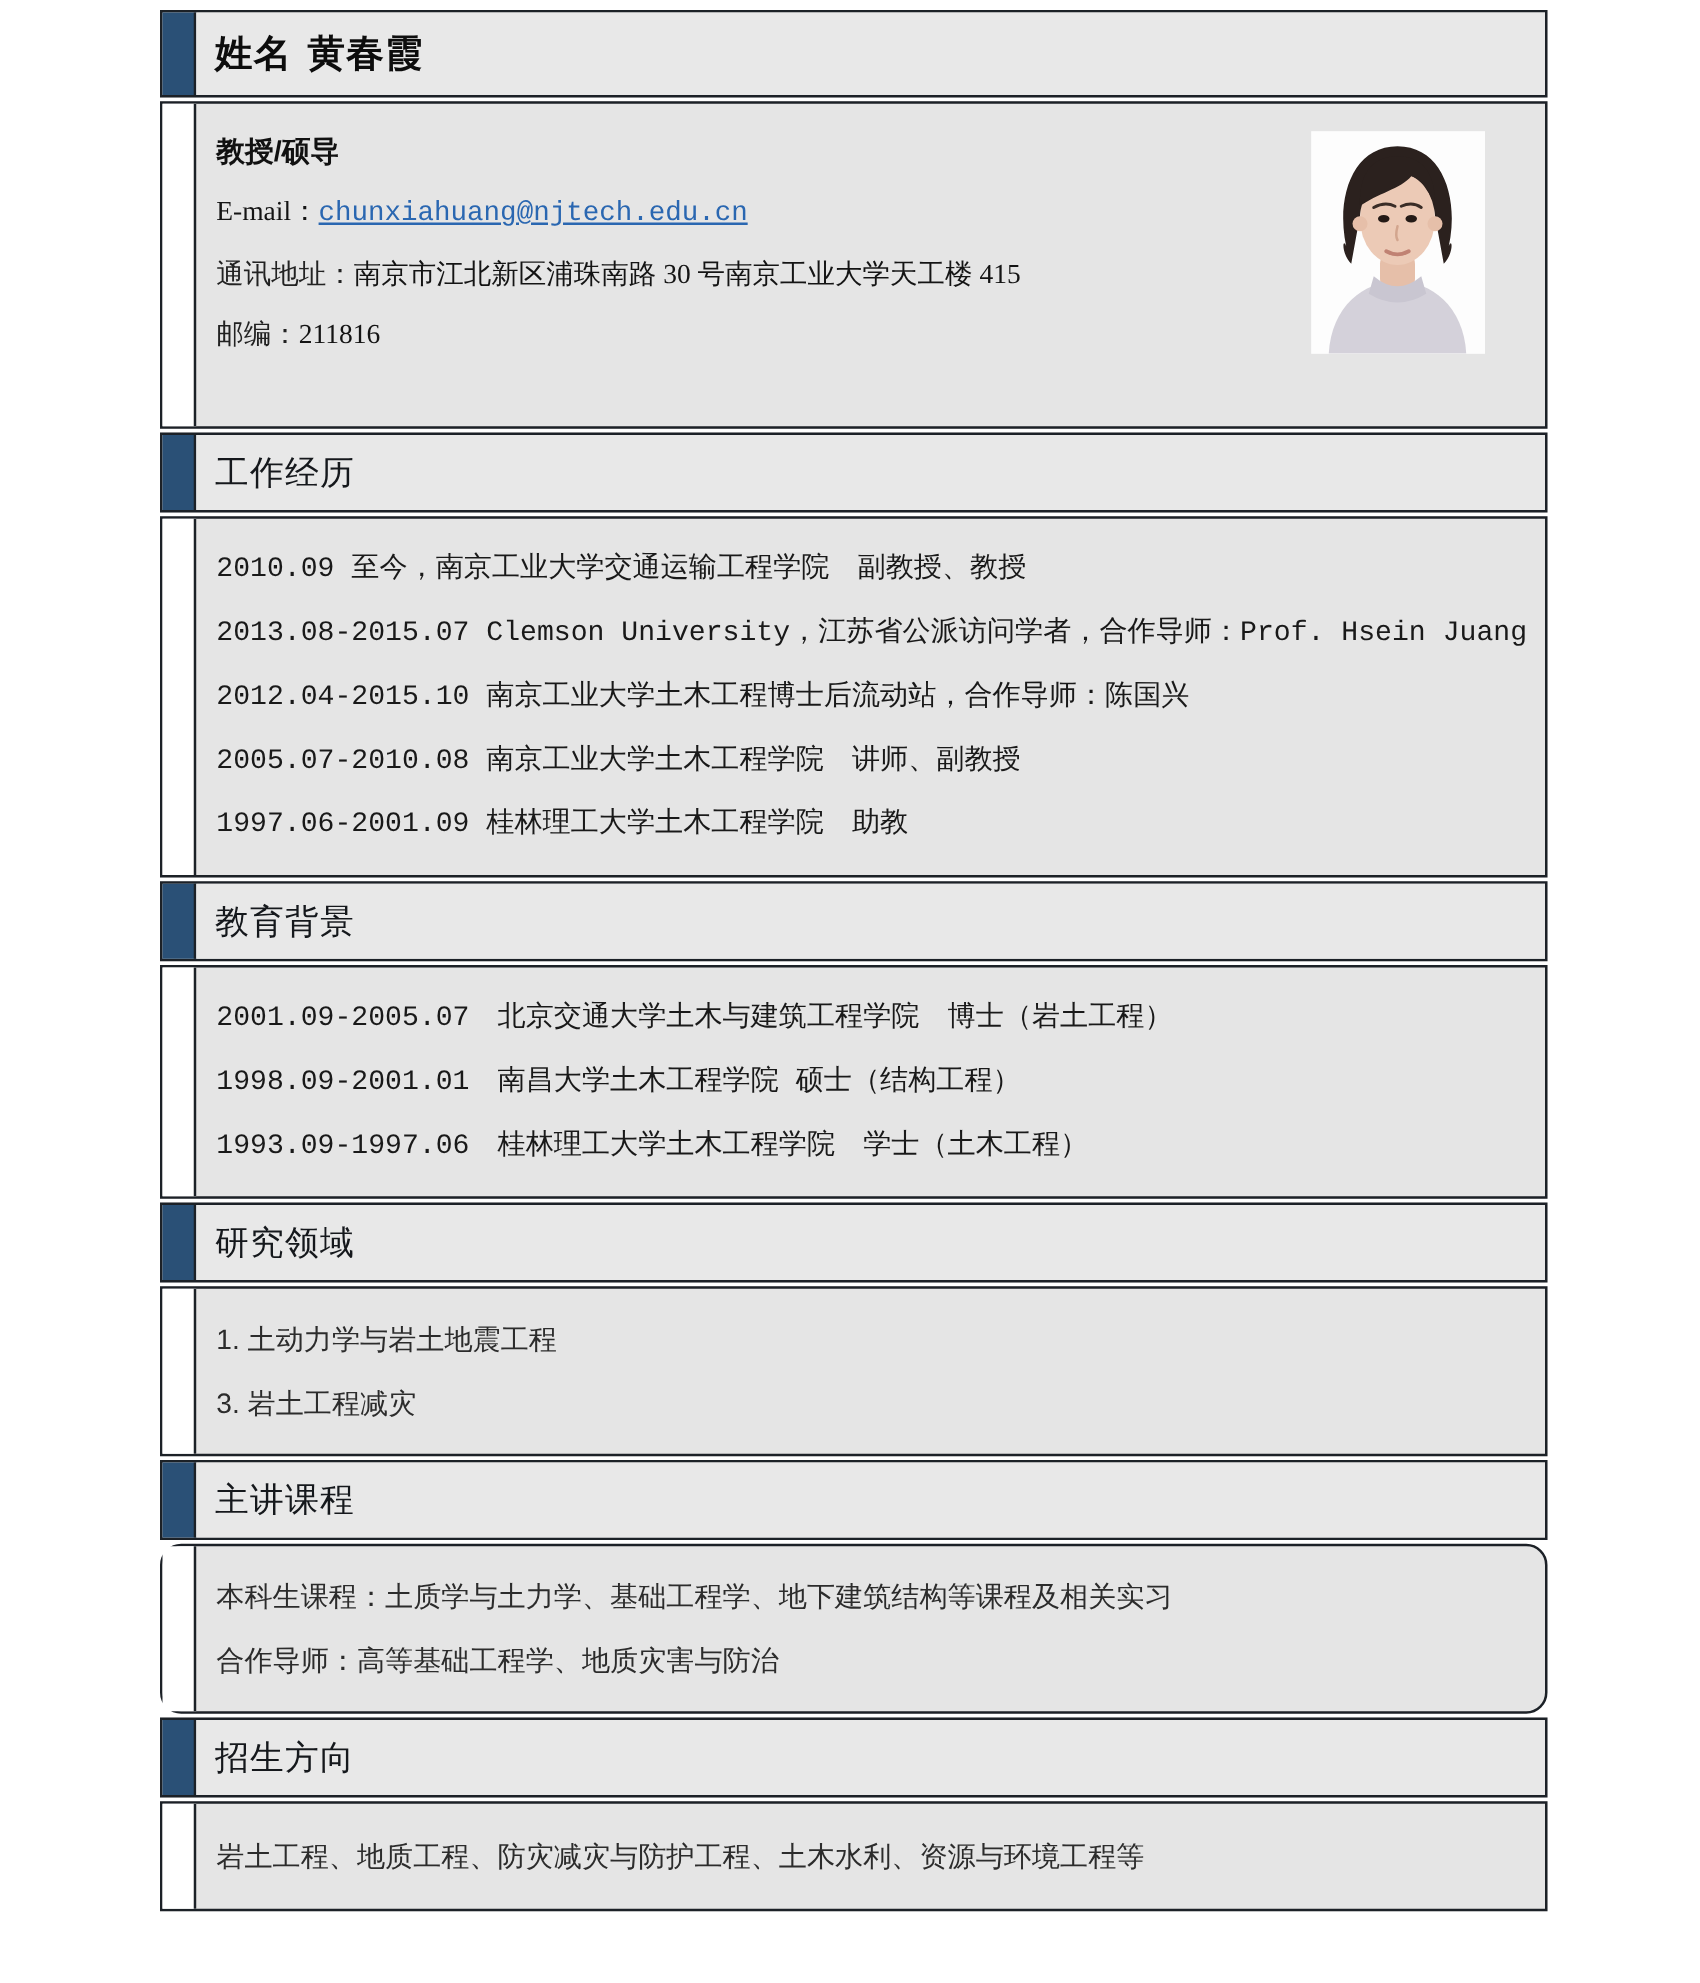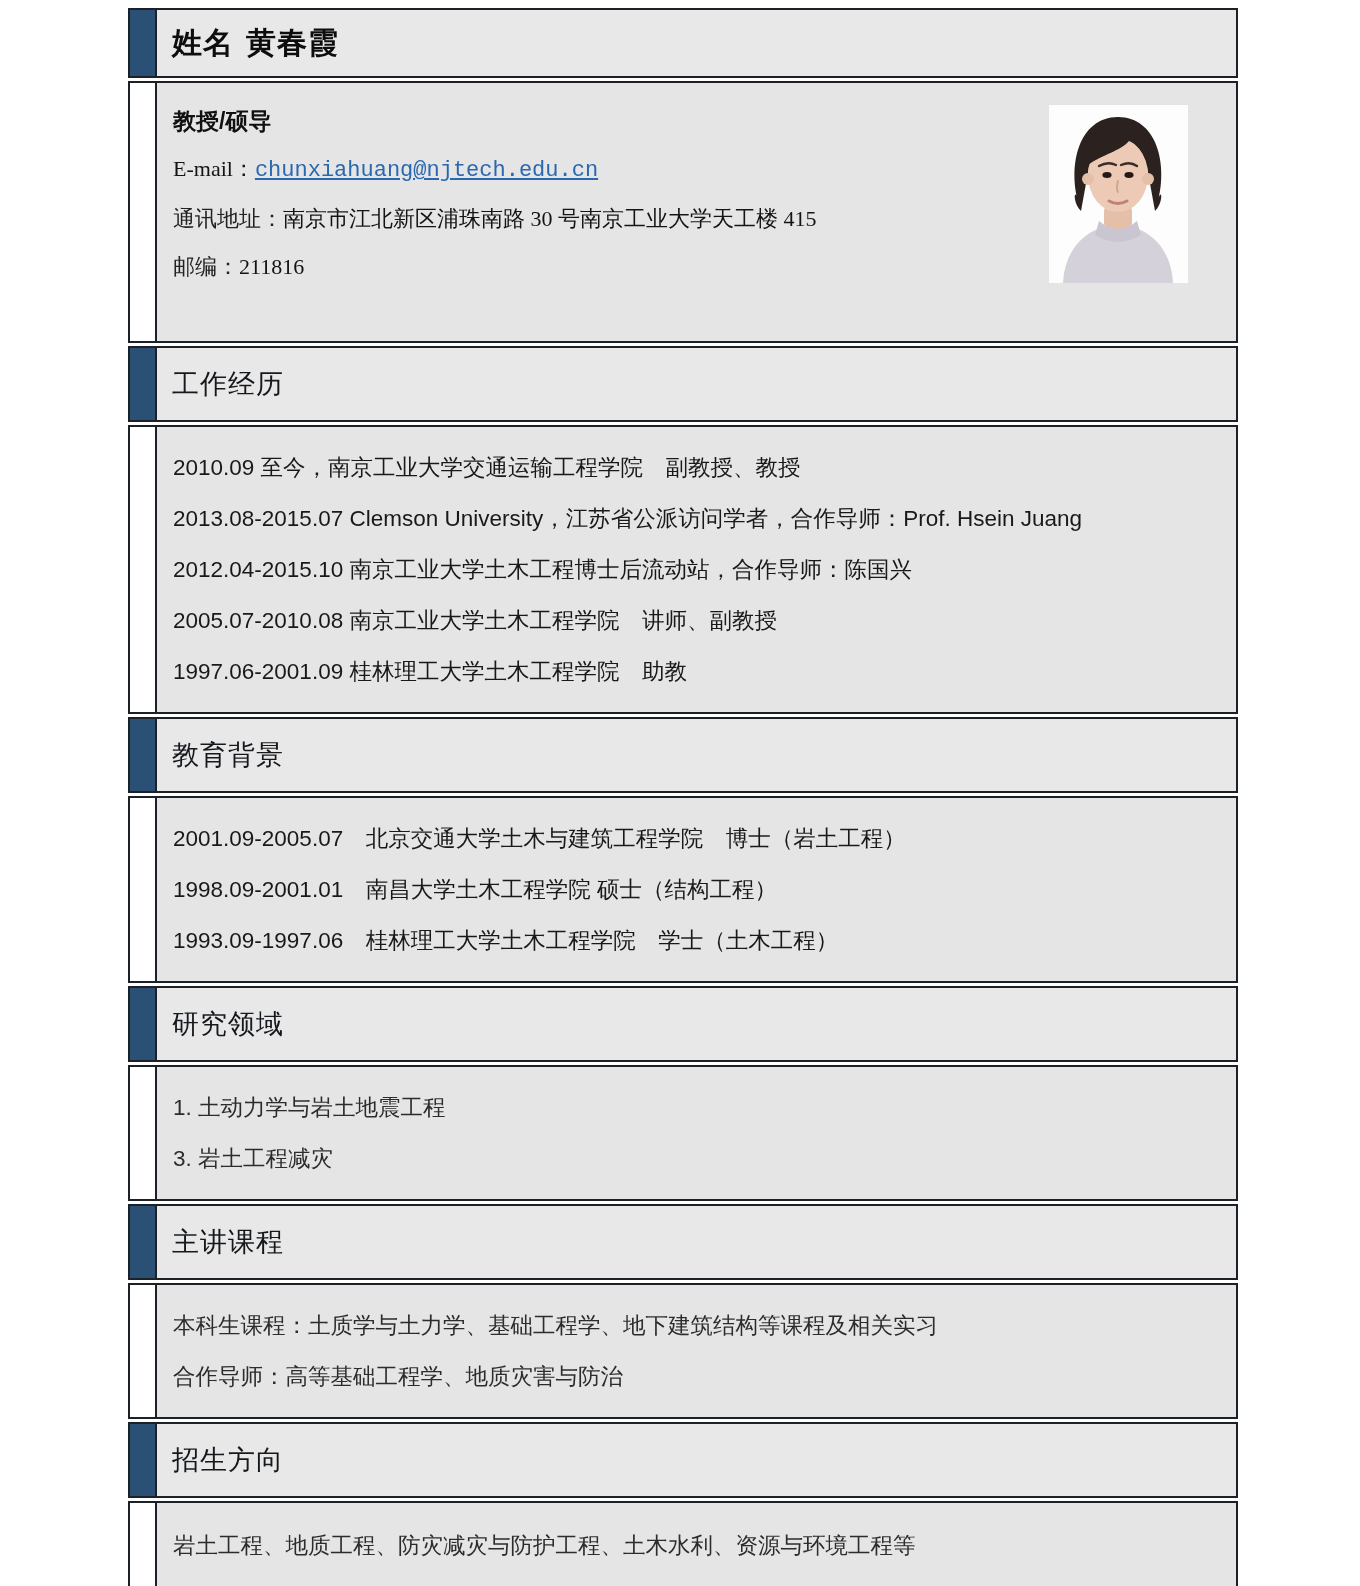--- a/index.html
+++ b/index.html
@@ -33,21 +33,21 @@
 
   
   .row.title-row{height:70px;}
   .title-cell{display:flex;align-items:center;padding-left:15px;}
   .doc-title{
     font-size:30px;font-weight:bold;color:#0d0d0d;letter-spacing:1px;
   }
   .doc-title .gap{display:inline-block;width:12px;}
 
   
-  .row.section-bar{height:76px;}
+  .row.section-bar{height:64px;}
   .section-title-cell{display:flex;align-items:center;padding-left:15px;}
   .section-title{font-size:27px;color:#15181c;letter-spacing:1px;}
 
   
   .row.personal-row{height:262px;}
   .personal-cell{padding:14px 0 0 16px;}
   .p-line{line-height:48px;font-size:22px;white-space:nowrap;}
   .p-position{font-weight:bold;font-size:23px;color:#111;}
   .serif-text{font-family:"Liberation Serif",serif;color:#141414;}
   .sans-text{font-family:"Liberation Sans",sans-serif;color:#222;}
@@ -59,24 +59,24 @@
     position:absolute;top:22px;right:48px;width:139px;height:178px;
     background:#fdfdfd;overflow:hidden;
   }
 
   
   .content-cell{
     display:flex;flex-direction:column;justify-content:center;
     padding:15px 10px 15px 16px;
   }
   .c-line{line-height:51px;font-size:22.5px;white-space:nowrap;}
-  .serif-line{font-family:Liberation Sans, sans-serif;color:#191919;}
+  .serif-line{font-family:Liberation Mono, monospace;color:#191919;}
   .sans-line{font-family:"Liberation Sans",sans-serif;color:#2c2c2c;}
   .row.min-1{min-height:88px;}
-  .row.min-2{min-height:126px;}
+  .row.min-2{min-height:126px;border-radius:17px;}
 </style>
 </head>
 <body>
 
 <div class="doc">
 
   <div class="row bar title-row">
     <div class="cell-left"></div>
     <div class="cell-main title-cell">
       <span class="doc-title"><span>姓名</span><span class="gap"></span><span>黄春霞</span></span>

